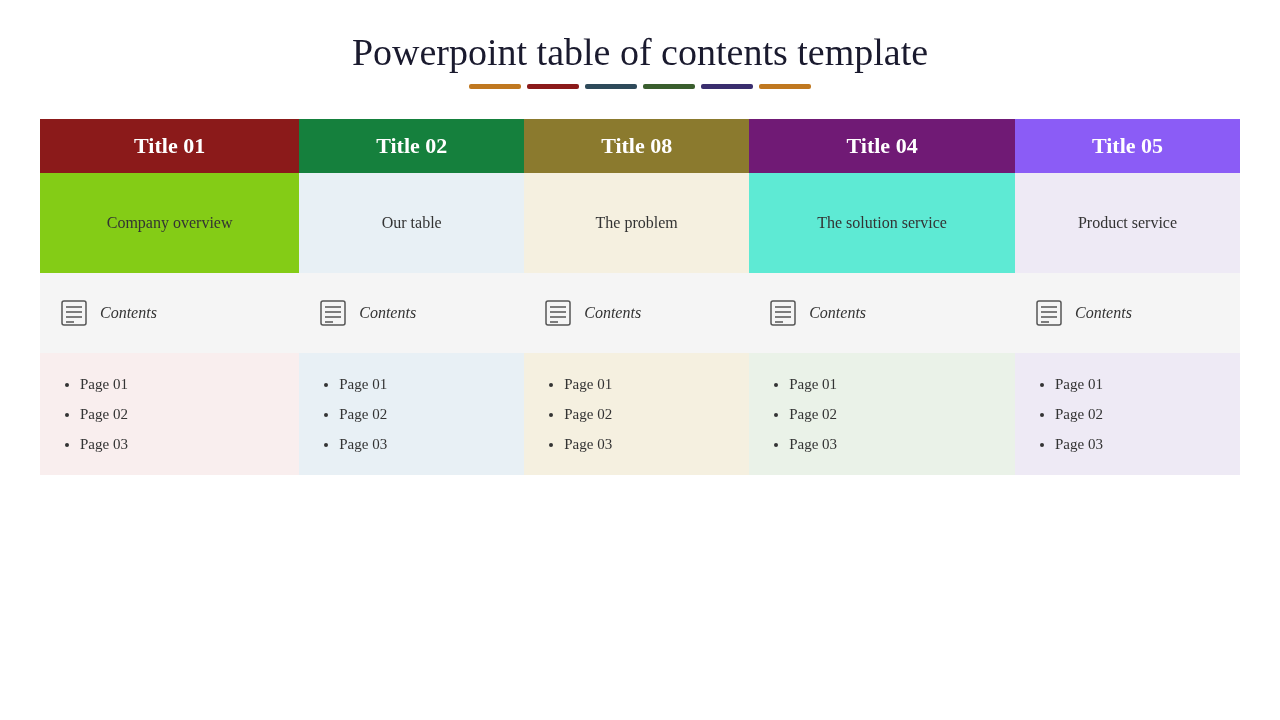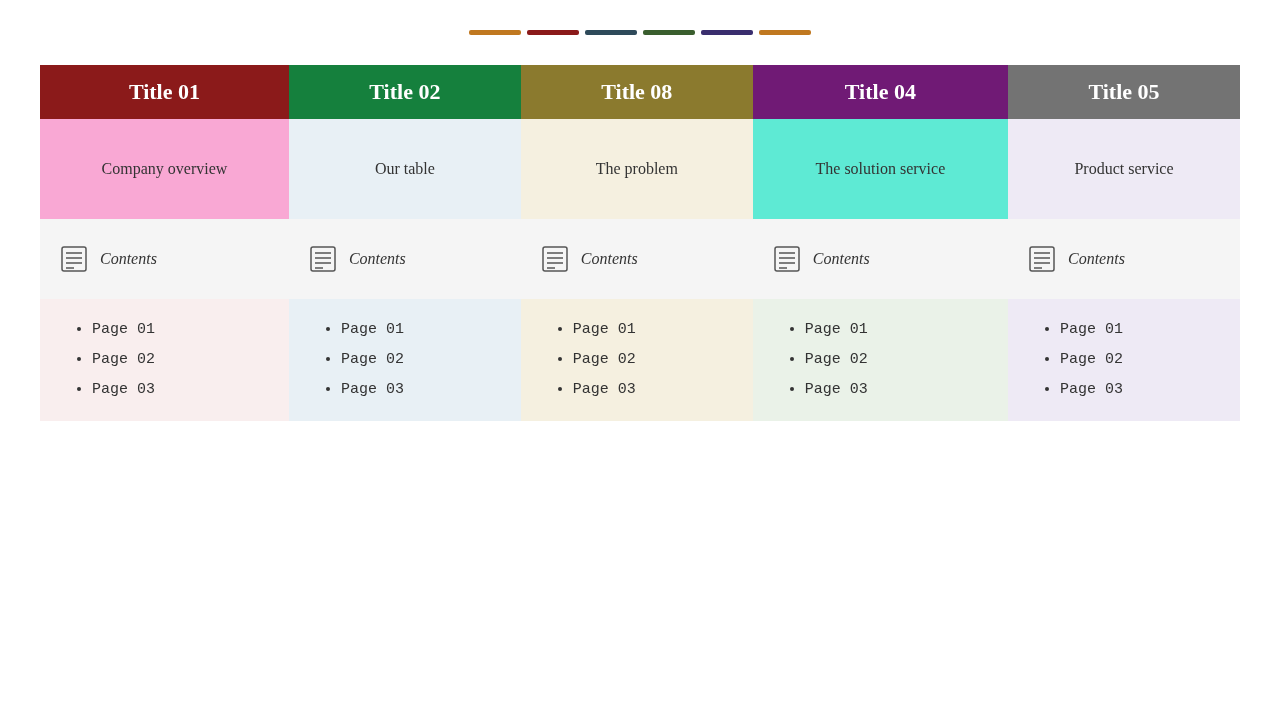--- a/index.html
+++ b/index.html
@@ -70,40 +70,39 @@
       display: flex;
       align-items: center;
       gap: 12px;
     }
     .contents-label {
       font-size: 16px;
       color: #333;
       font-style: italic;
     }
     .list-cell {
-      padding: 16px 32px;
+      padding: 16px 20px;
       vertical-align: top;
       height: 110px;
-      font-family: Liberation Mono, monospace;
     }
     .list-cell ul {
       list-style: disc;
       padding-left: 20px;
       font-size: 15px;
       color: #333;
       line-height: 2;
     }
     
     .h1 { background-color: #8b1a1a; }
     .h2 { background-color: #15803d; }
     .h3 { background-color: #8b7a2e; }
     .h4 { background-color: #701a75; }
-    .h5 { background-color: #737373; text-align: center; }
-    
-    .s1 { background-color: #f9a8d4; }
+    .h5 { background-color: #8b5cf6; text-align: center; }
+    
+    .s1 { background-color: #84cc16; }
     .s2 { background-color: #e8f0f5; }
     .s3 { background-color: #f5f0e0; }
     .s4 { background-color: #5eead4; margin-top: 7px; }
     .s5 { background-color: #eeeaf5; }
     
     .l1 { background-color: #f9eeee; }
     .l2 { background-color: #e8f0f5; }
     .l3 { background-color: #f5f0e0; }
     .l4 { background-color: #eaf2e8; }
     .l5 { background-color: #eeeaf5; }
@@ -114,20 +113,21 @@
     .list-icon {
       width: 28px;
       height: 28px;
       flex-shrink: 0;
     }
   </style>
 </head>
 <body>
 
 <div class="page">
+  <h1 class="title">Powerpoint table of contents template</h1>
   <div class="color-bars">
     <div class="color-bar" style="background:#c07820;"></div>
     <div class="color-bar" style="background:#8b1a1a;"></div>
     <div class="color-bar" style="background:#2e4a5a;"></div>
     <div class="color-bar" style="background:#3a5e2e;"></div>
     <div class="color-bar" style="background:#3a2e6e;"></div>
     <div class="color-bar" style="background:#c07820;"></div>
   </div>
 
   <table class="table-container">

